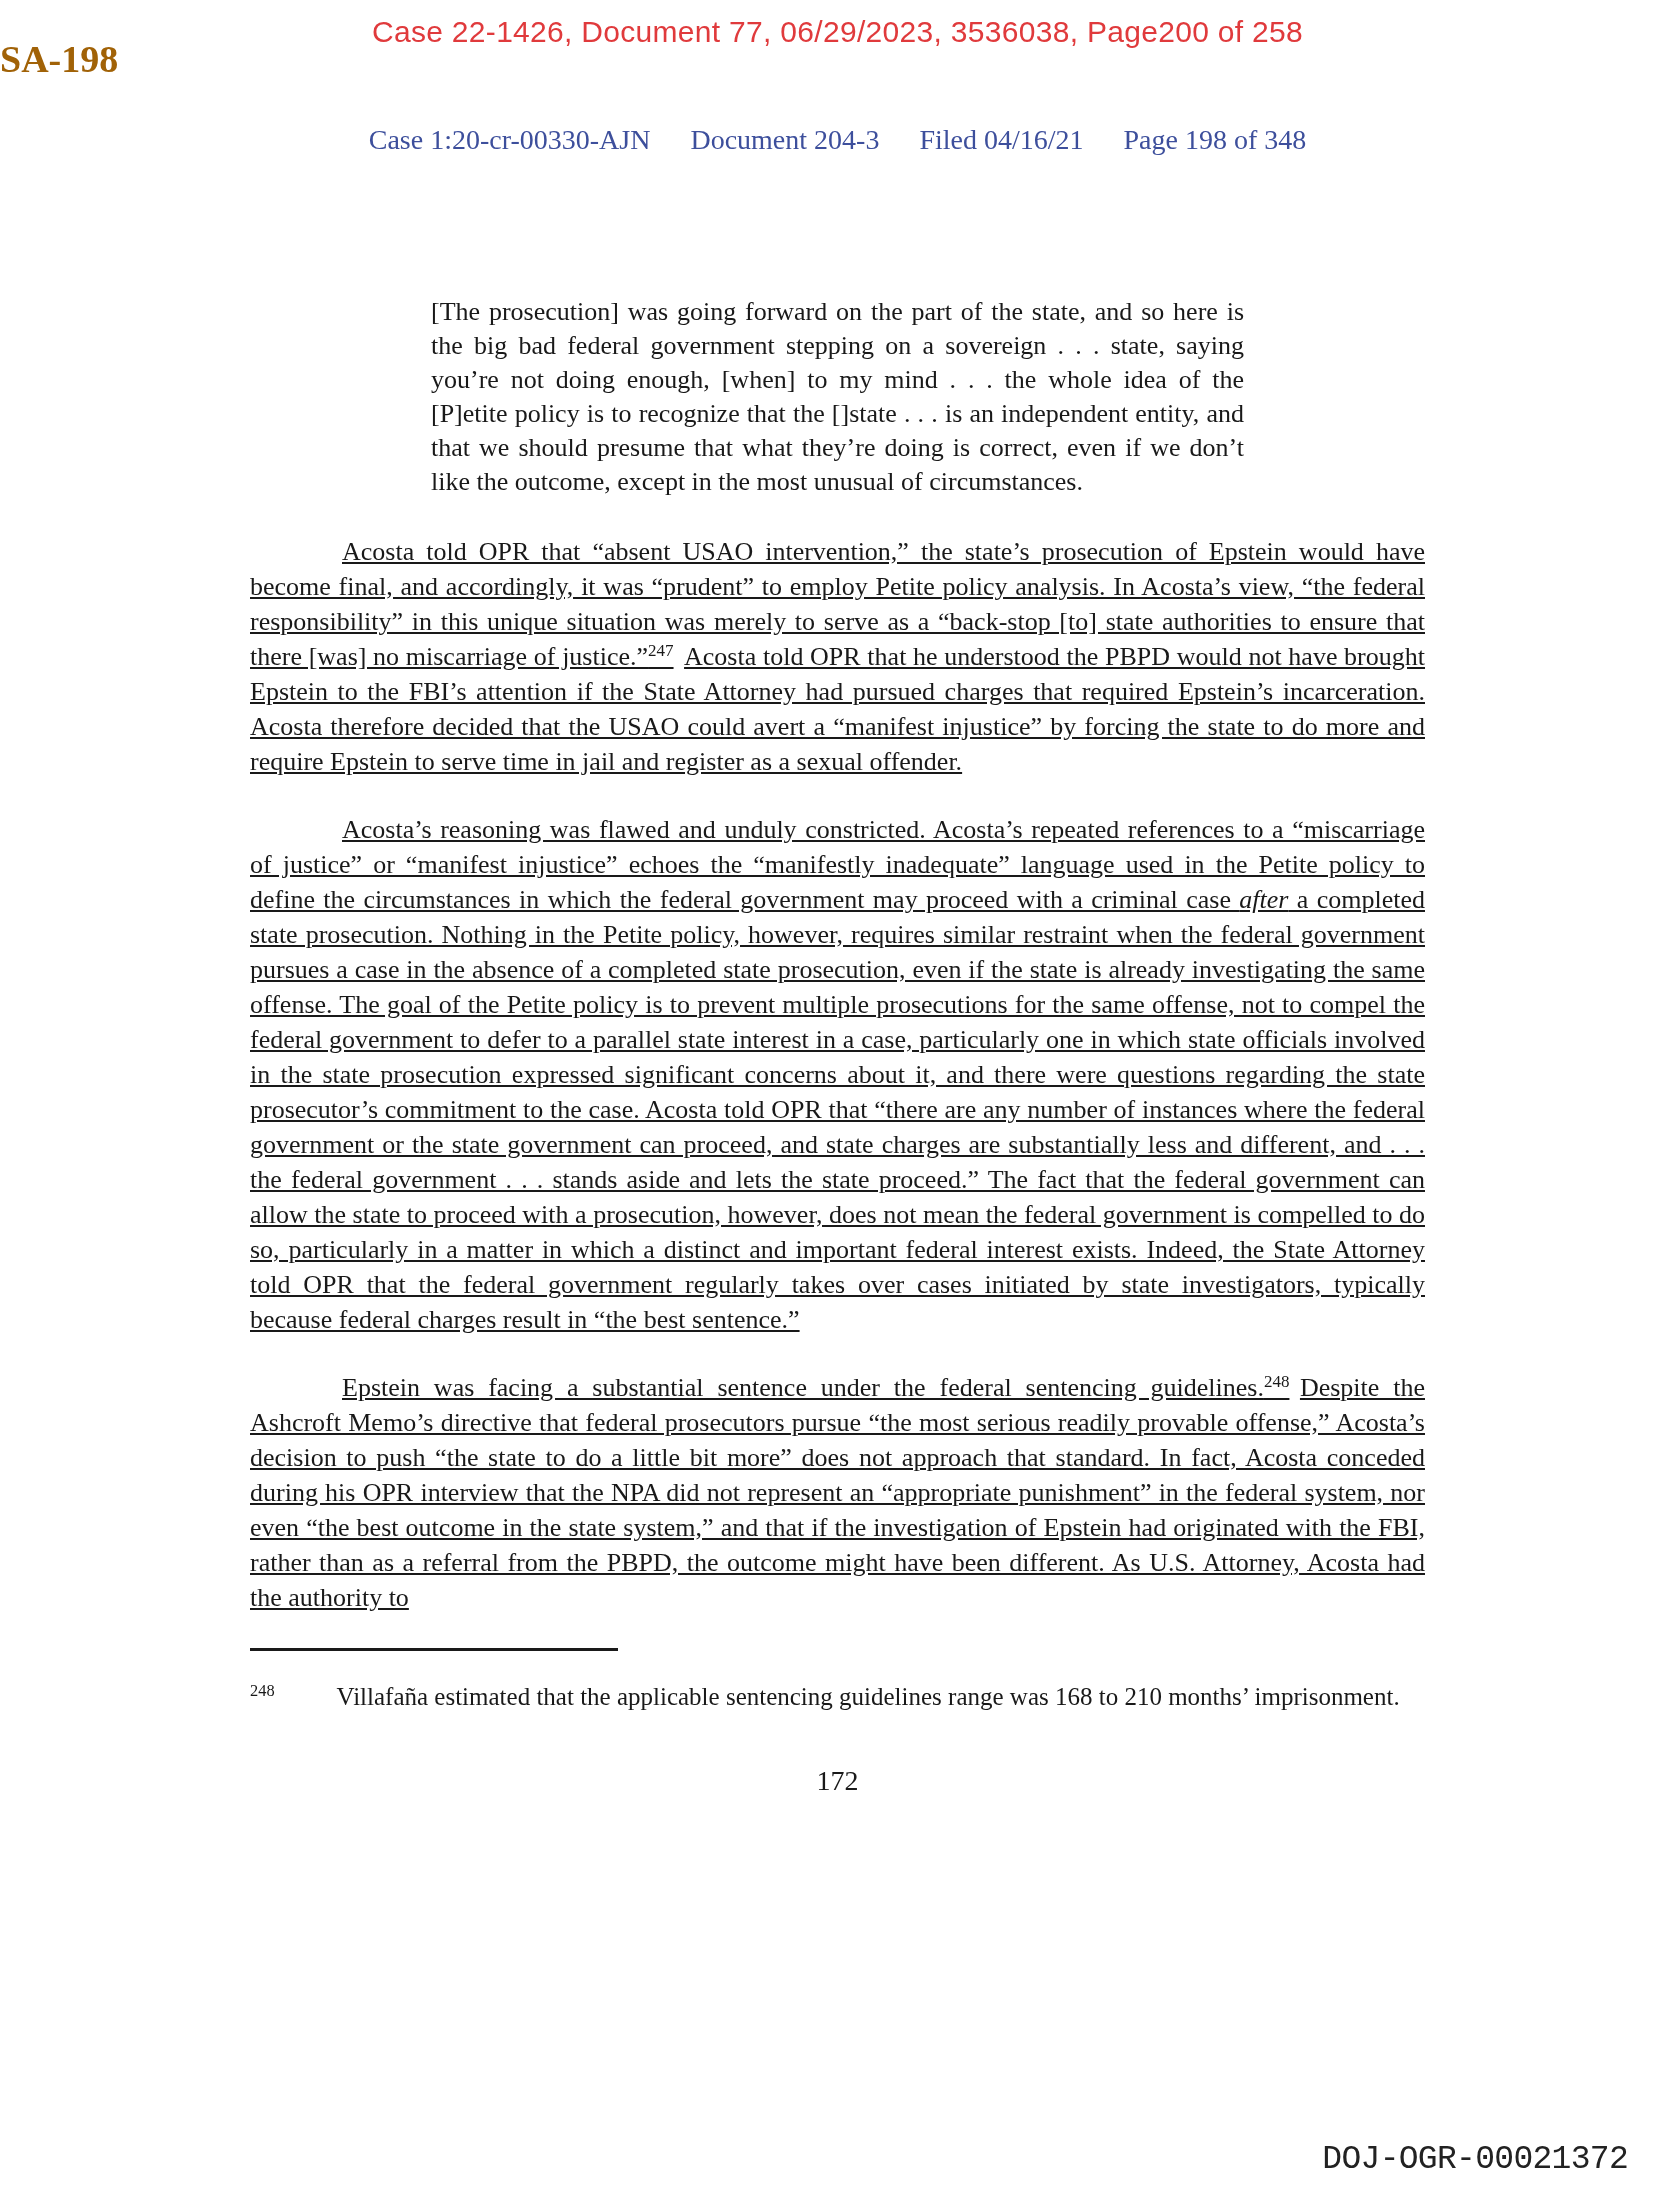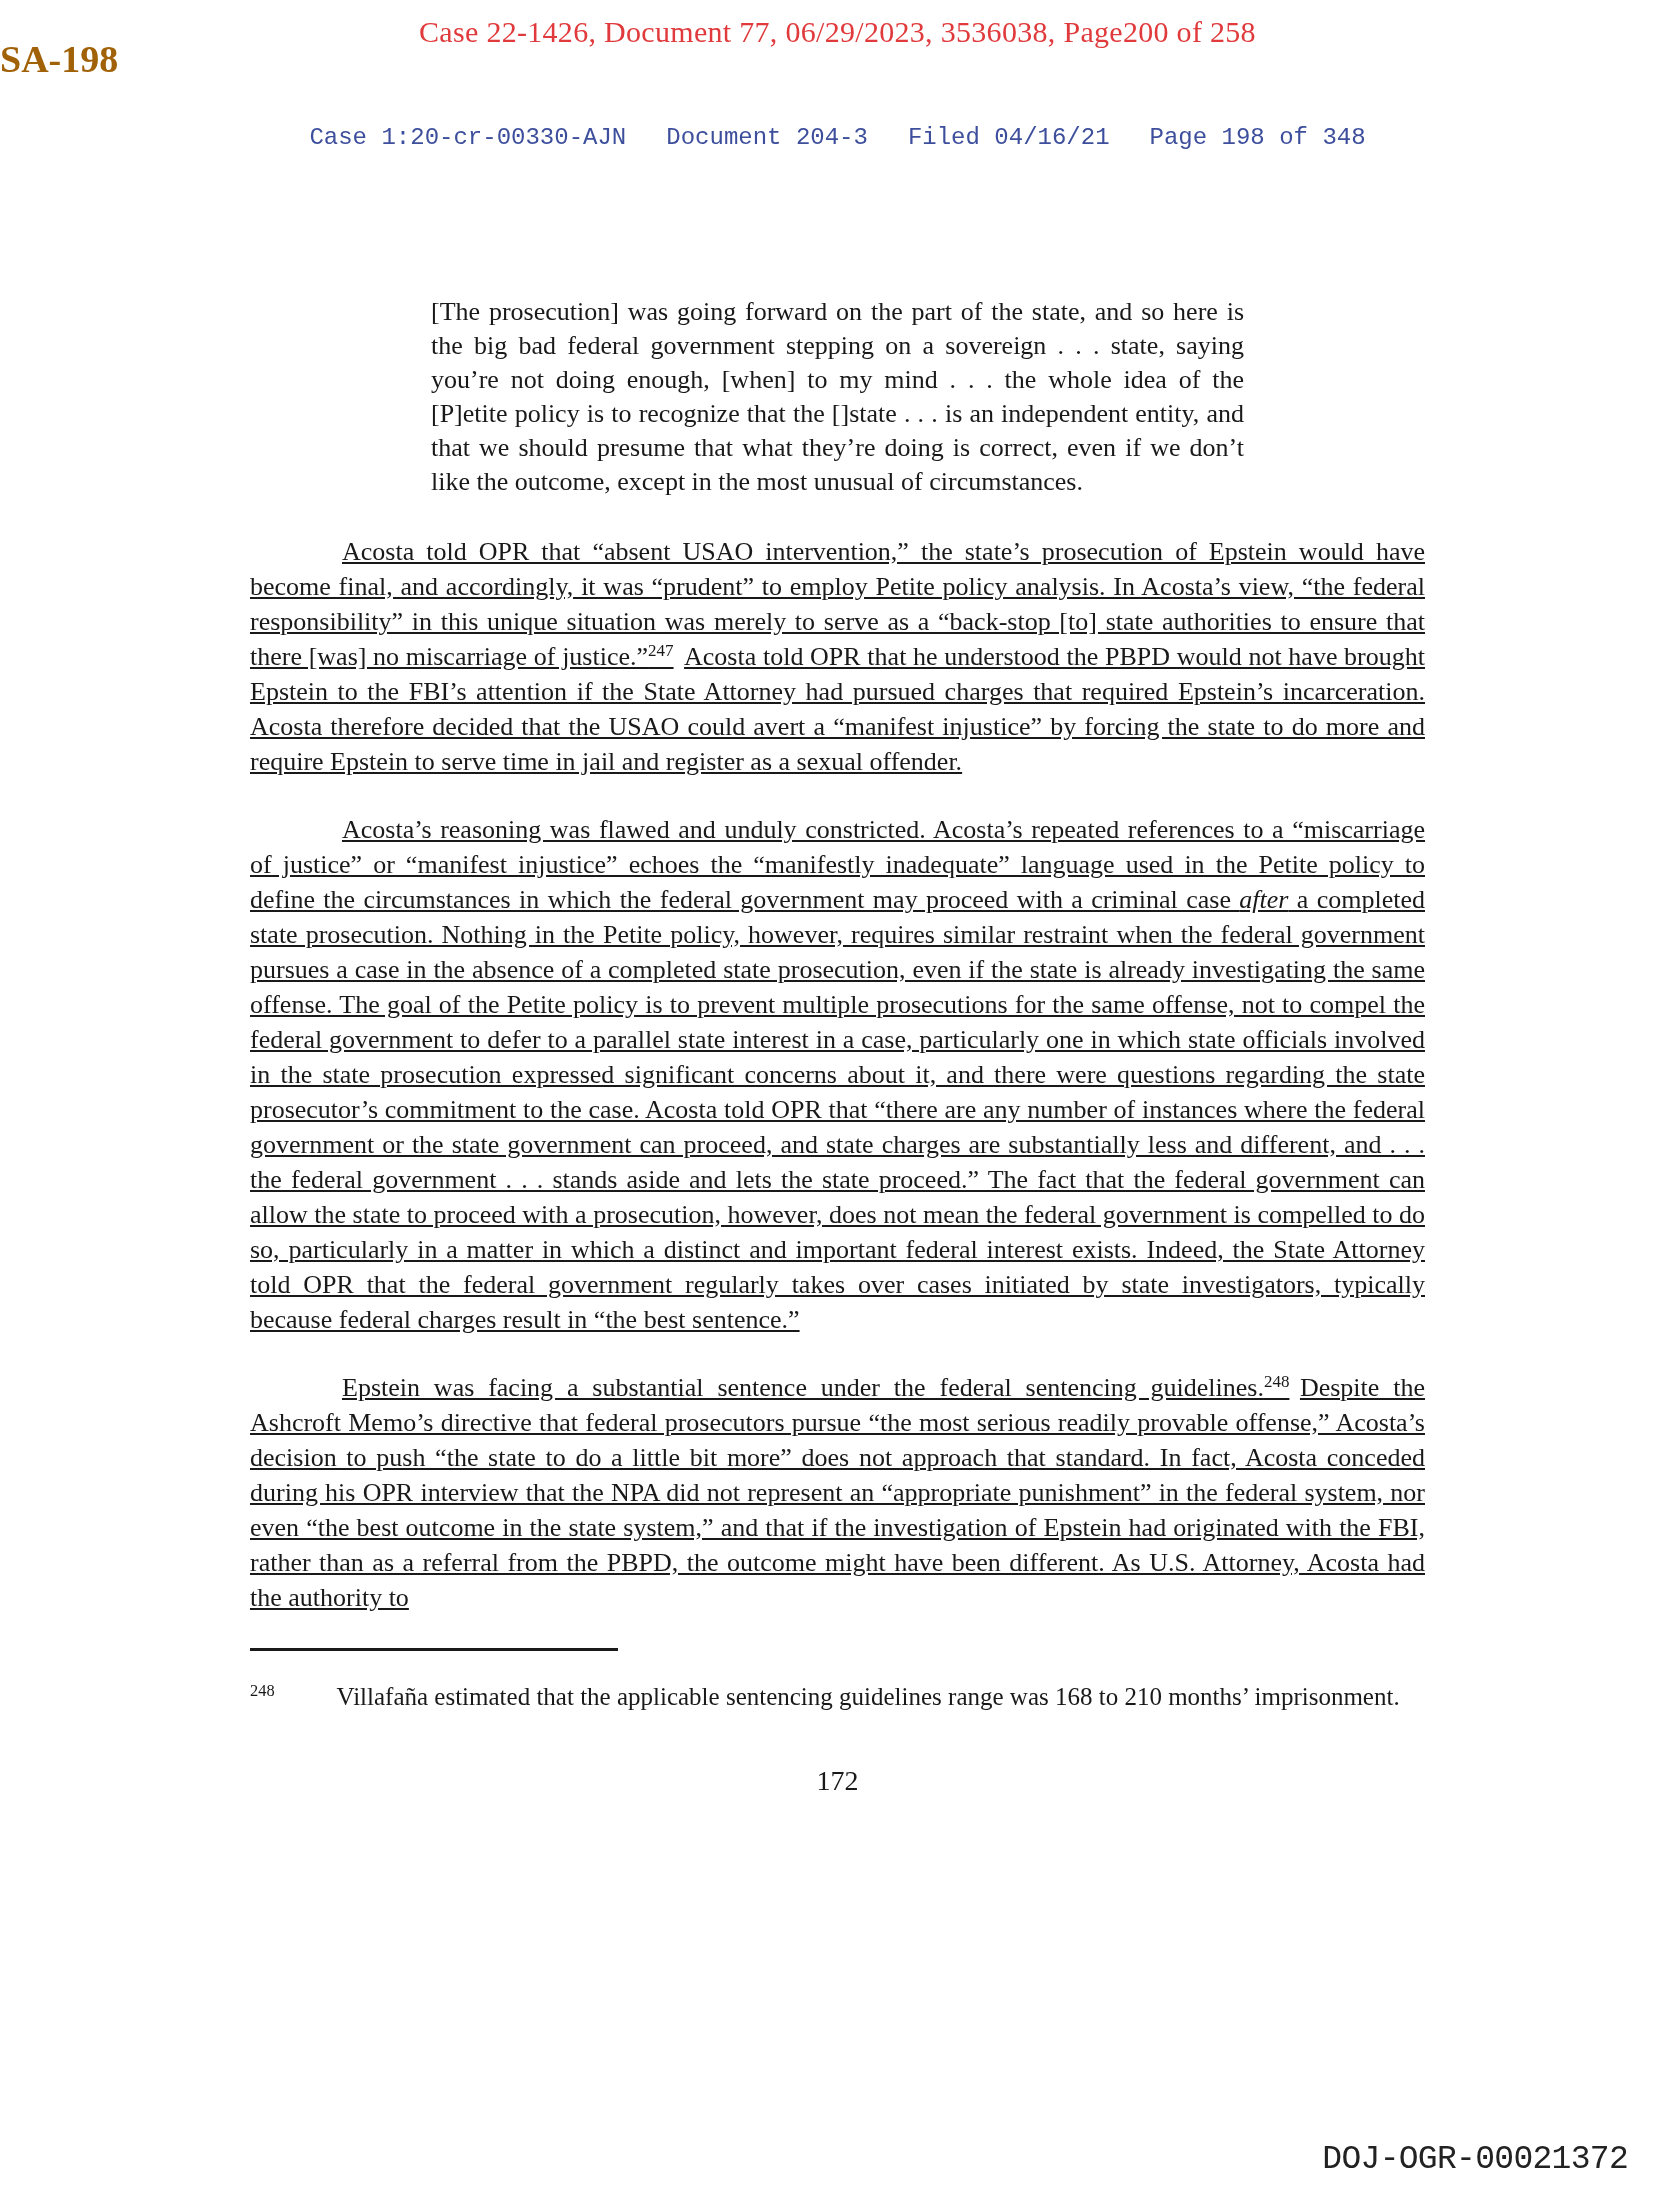--- a/index.html
+++ b/index.html
@@ -13,42 +13,42 @@
     font-family: "Liberation Serif", serif;
     color: #191919;
     overflow: hidden;
   }
 
   
   .stamp-red {
     position: absolute;
     top: 14.5px; left: 0; right: 0;
     text-align: center;
-    font-family: Liberation Serif, serif;
+    font-family: Liberation Sans, sans-serif;
     font-size: 30px;
     letter-spacing: 0.3px;
     white-space: nowrap;
   }
   .sa-number {
     position: absolute;
     top: 37px; left: 0; right: 0;
     text-align: left;
     font-family: "Liberation Serif", serif;
     font-weight: bold;
     font-size: 38px;
     color: #a16207;
   }
   .stamp-blue {
     position: absolute;
     top: 124px; left: 0; right: 0;
     display: flex;
     justify-content: center;
     gap: 40px;
-    font-family: Liberation Mono, monospace;
-    font-size: 24px;
+    font-family: Liberation Serif, serif;
+    font-size: 28px;
     white-space: nowrap;
   }
 
   
   .content blockquote {
     margin: 14px 181px 35px 181px;
     font-size: 26px;
     line-height: 34px;
     text-align: justify;
   }

